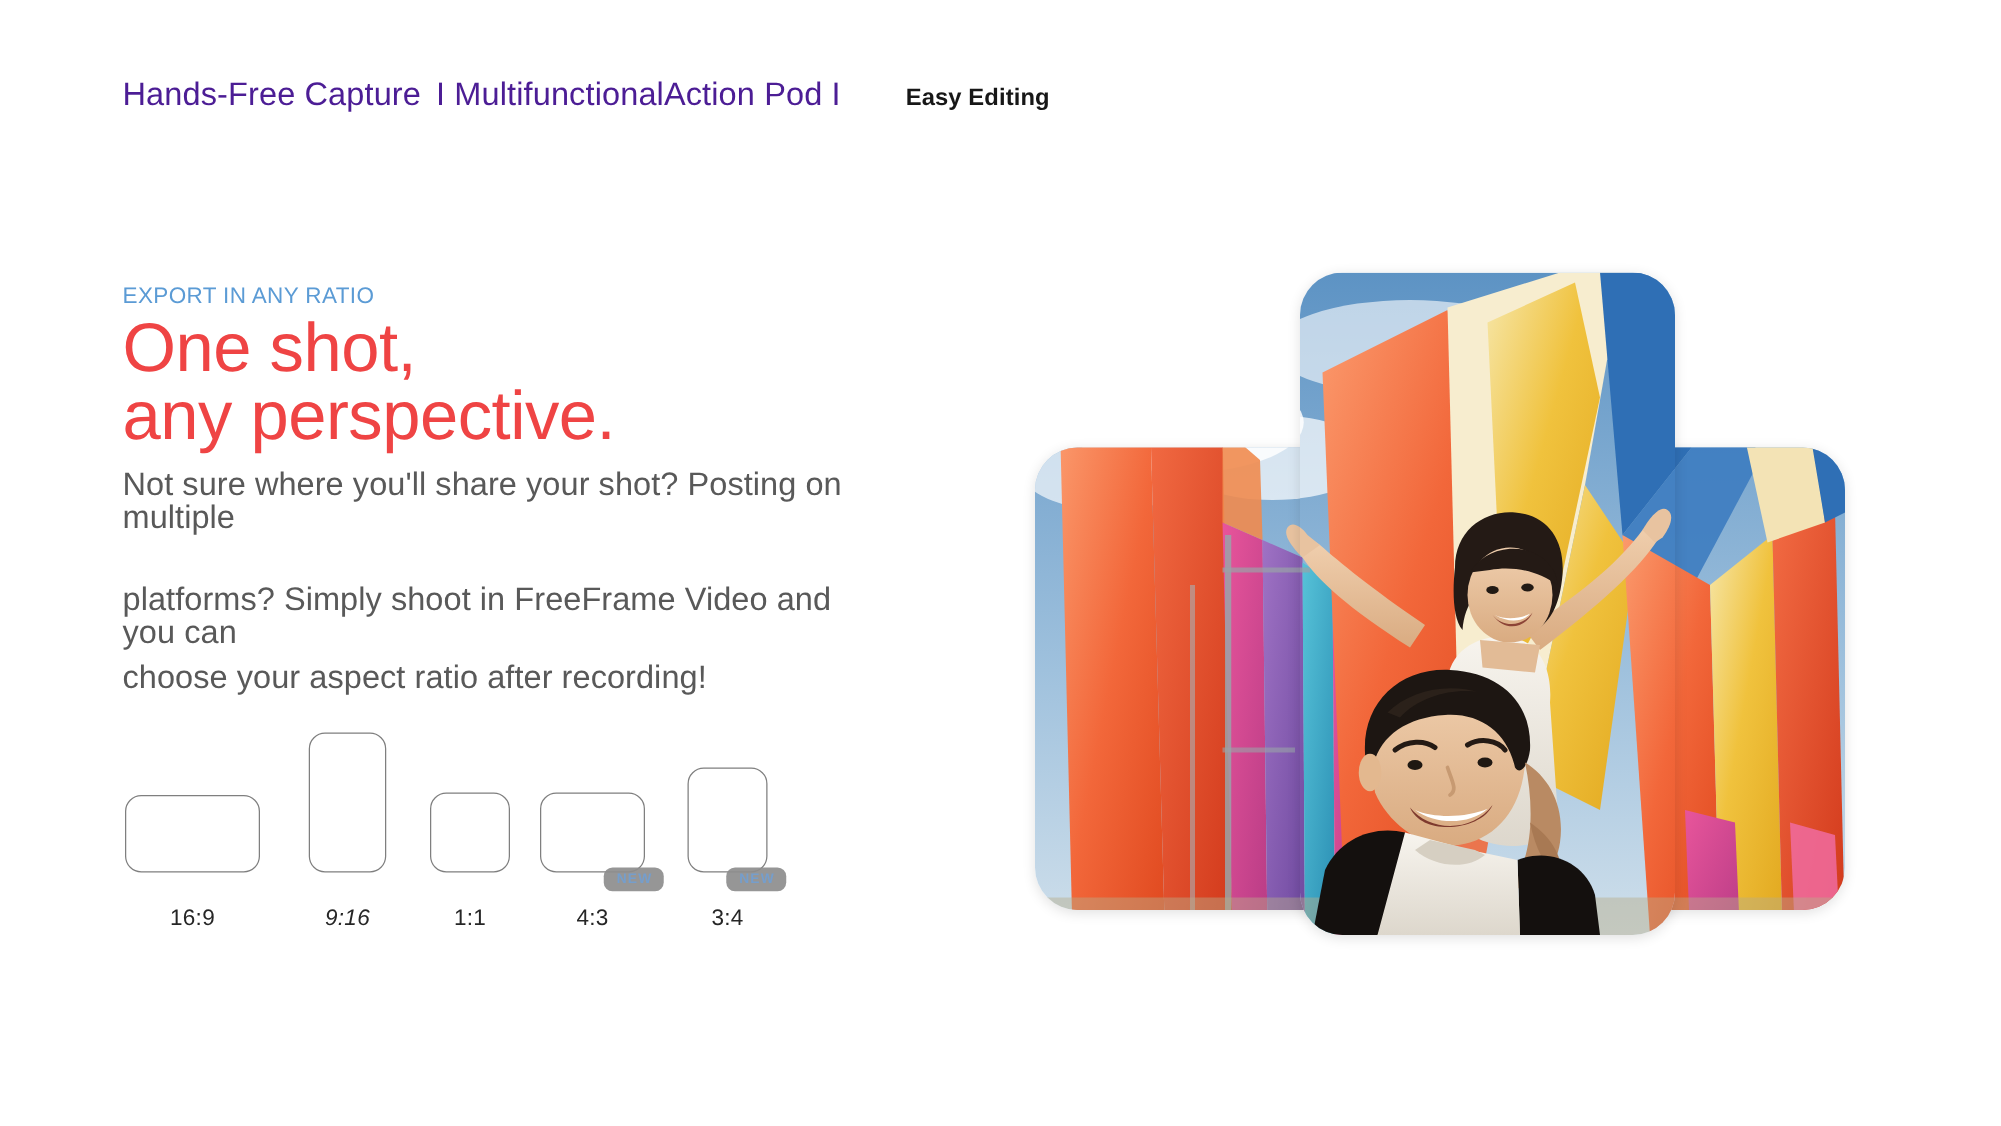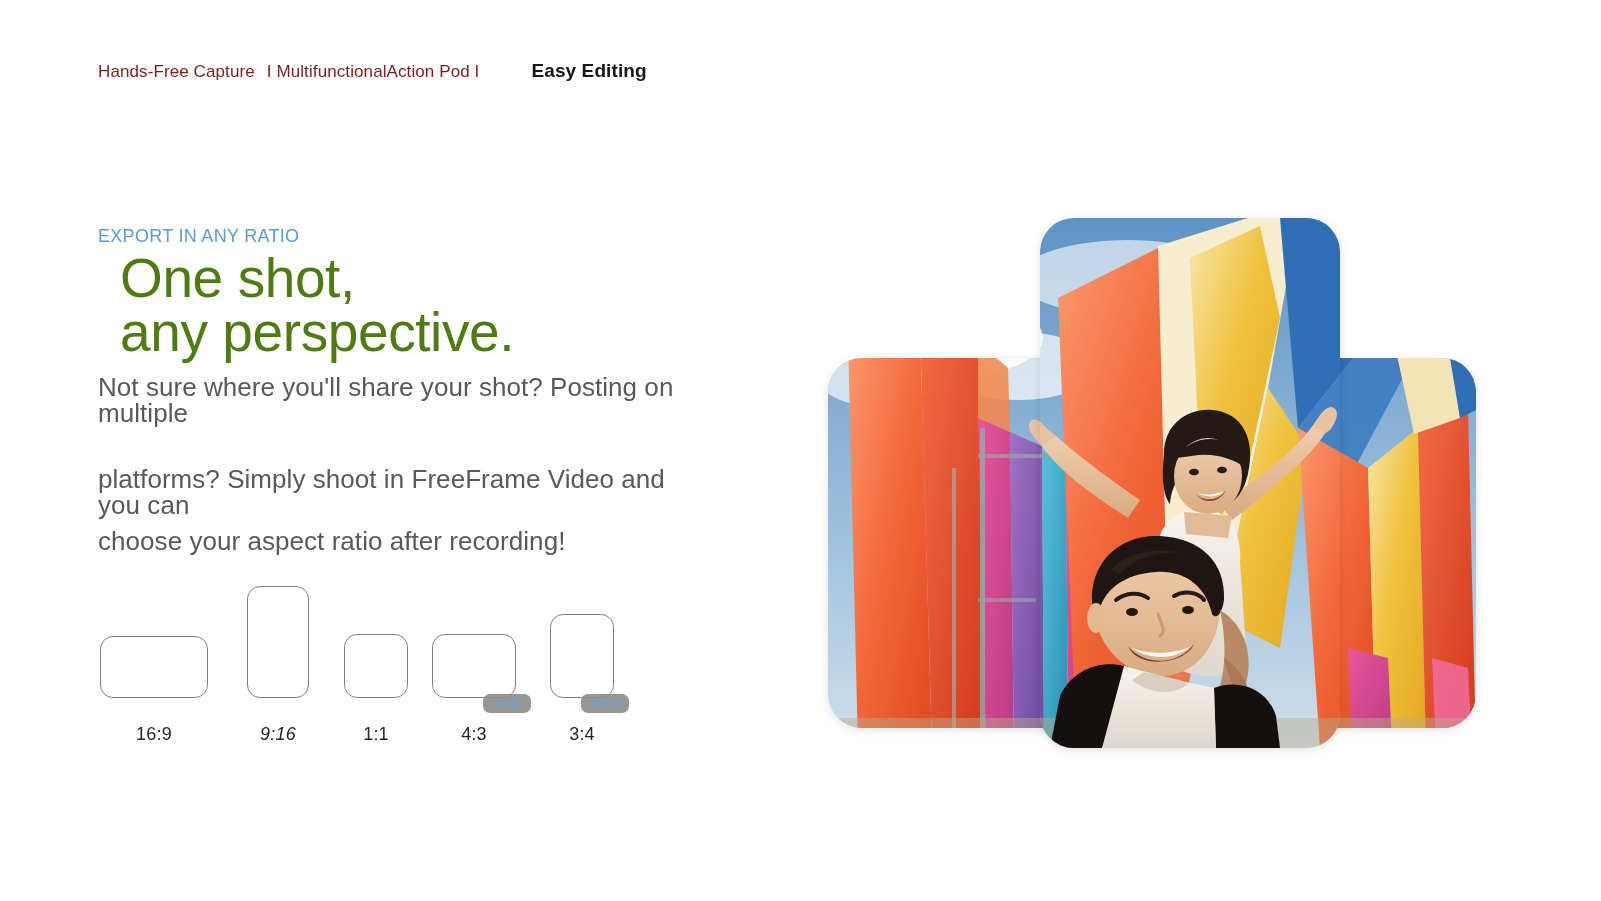--- a/index.html
+++ b/index.html
@@ -19,22 +19,22 @@
   
   #breadcrumb {
     position: absolute;
     left: 98px;
     top: 60px;
     display: flex;
     align-items: baseline;
     white-space: nowrap;
   }
   .crumb-muted {
-    font-size: 17px;
-    color: #7f1d1d;
+    font-size: 26px;
+    color: #4c1d95;
     font-weight: 400;
     letter-spacing: 0.1px;
   }
   .crumb-gap-a { display: inline-block; width: 12px; }
   .crumb-gap-b { display: inline-block; width: 52px; }
   .crumb-active {
     font-size: 19px;
     color: #171717;
     font-weight: 700;
     letter-spacing: 0.1px;
@@ -51,24 +51,23 @@
     font-size: 18px;
     color: #5b9bd5;
     letter-spacing: 0.3px;
     line-height: 1.15;
     font-weight: 400;
   }
   #headline {
     margin-top: 4px;
     font-size: 55px;
     line-height: 0.99;
-    color: #4d7c0f;
+    color: #ef4444;
     font-weight: 400;
     letter-spacing: -0.4px;
-    margin-left: 22px;
   }
   #headline .hl-line { display: block; }
 
   #body-copy {
     margin-top: 14px;
     font-size: 26px;
     line-height: 1.0;
     color: #595959;
     font-weight: 400;
     letter-spacing: 0.05px;

